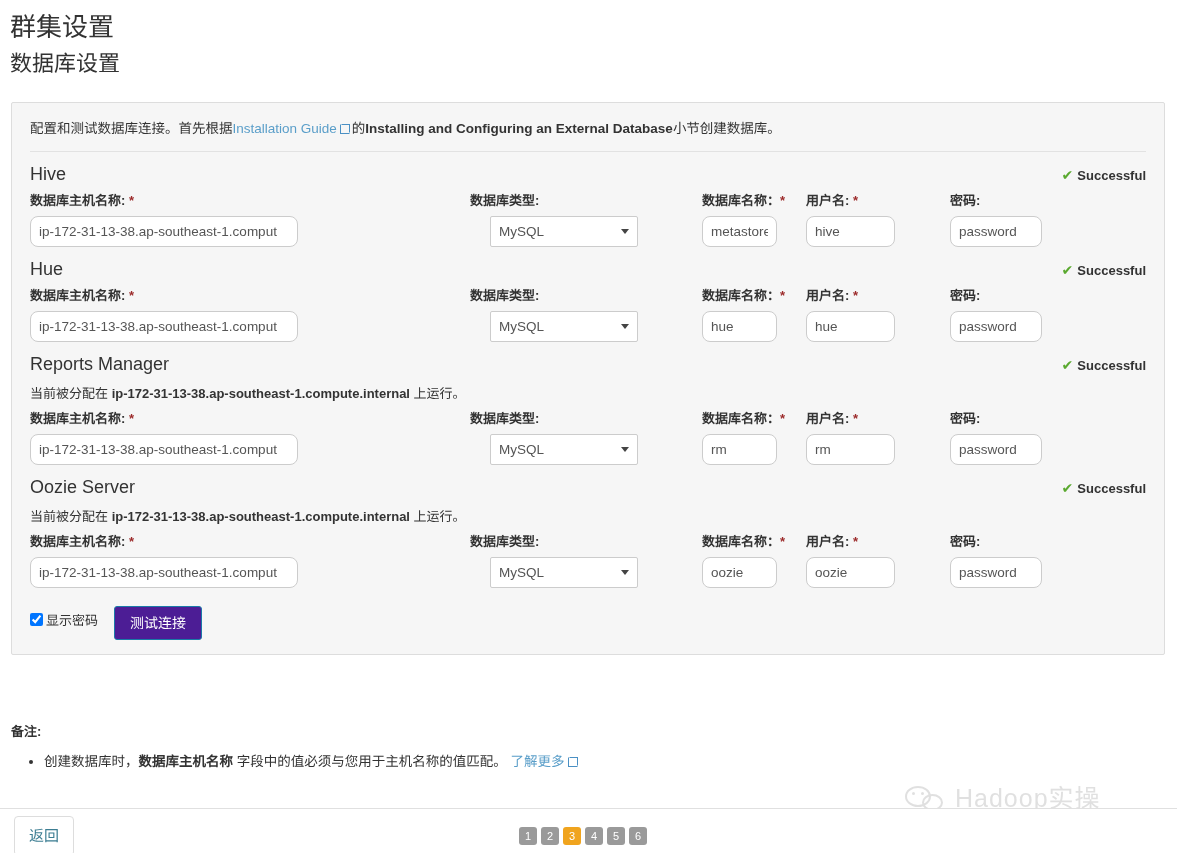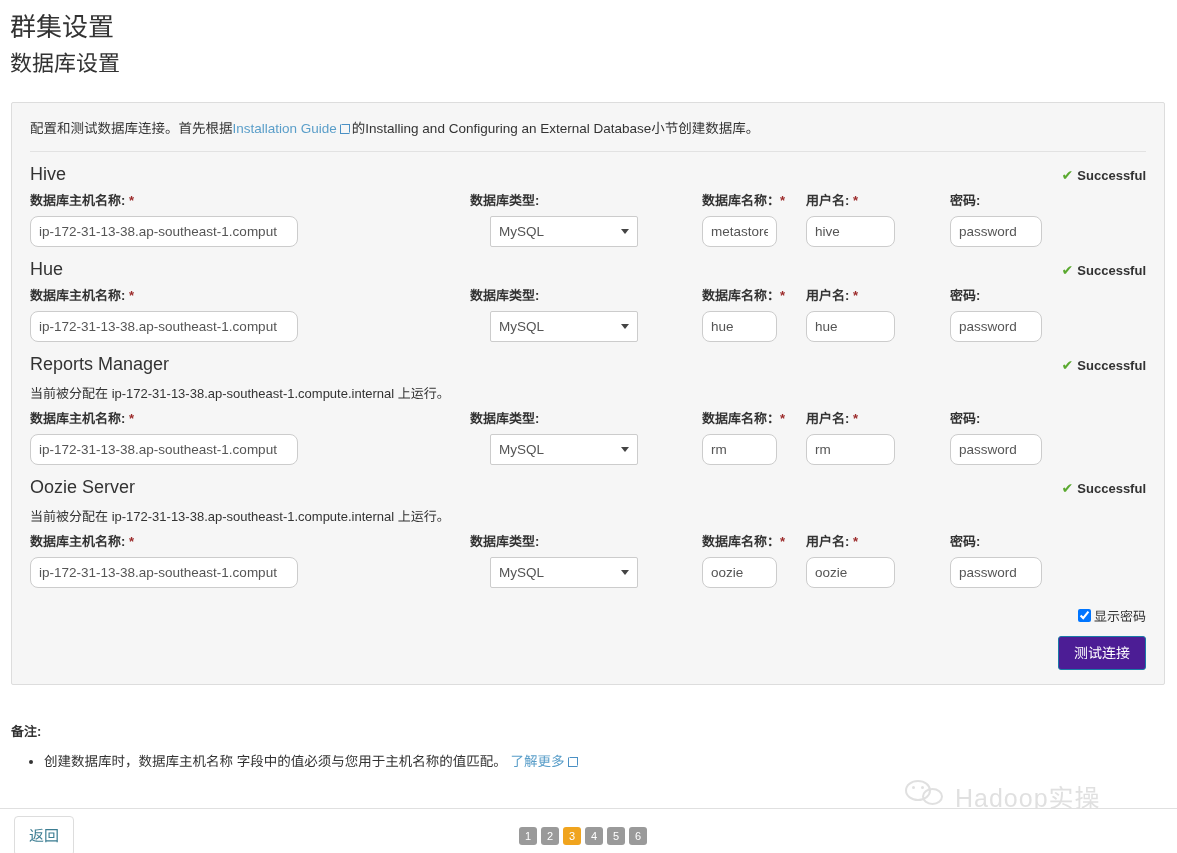--- a/index.html
+++ b/index.html
@@ -73,21 +73,21 @@
   }
   .ext-icon::after {
     content: "";
     position: absolute;
     right: 0; top: 0;
     width: 7px; height: 7px;
     border: 1.4px solid #4a90c4;
     border-bottom-color: transparent;
     border-left-color: transparent;
   }
-  .bold { font-weight: normal; }
+  .bold { font-weight: bold; }
 
   .divider {
     border: 0;
     border-top: 1px solid #e2e2e2;
     margin: 0 0 0 0;
   }
 
   
   .service {
     padding-top: 9px;
@@ -189,23 +189,24 @@
     width: 0; height: 0;
     border-left: 4px solid transparent;
     border-right: 4px solid transparent;
     border-top: 5px solid #444444;
     pointer-events: none;
   }
 
   
   .panel-actions {
     display: flex;
-    flex-direction: column;
+    flex-direction: row;
     align-items: flex-end;
     padding-top: 18px;
+    gap: 16px;
   }
   .showpass {
     display: flex;
     align-items: center;
     font-size: 13px;
     color: #333333;
     margin-bottom: 11px;
   }
   .showpass input { margin: 0 3px 0 0; width: 13px; height: 13px; }
 
@@ -286,21 +287,21 @@
     text-align: center;
     cursor: pointer;
   }
   .pg.active { background: #f0a41e; }
 
   
   .wm-hadoop {
     position: absolute;
     left: 905px; top: 768px;
     display: flex;
-    align-items: flex-start;
+    align-items: flex-end;
     opacity: 0.30;
     pointer-events: none;
   }
   .wm-hadoop .txt {
     font-size: 25px;
     color: #9a9a9a;
     letter-spacing: 1px;
     margin-left: 6px;
   }
   .wechat {

